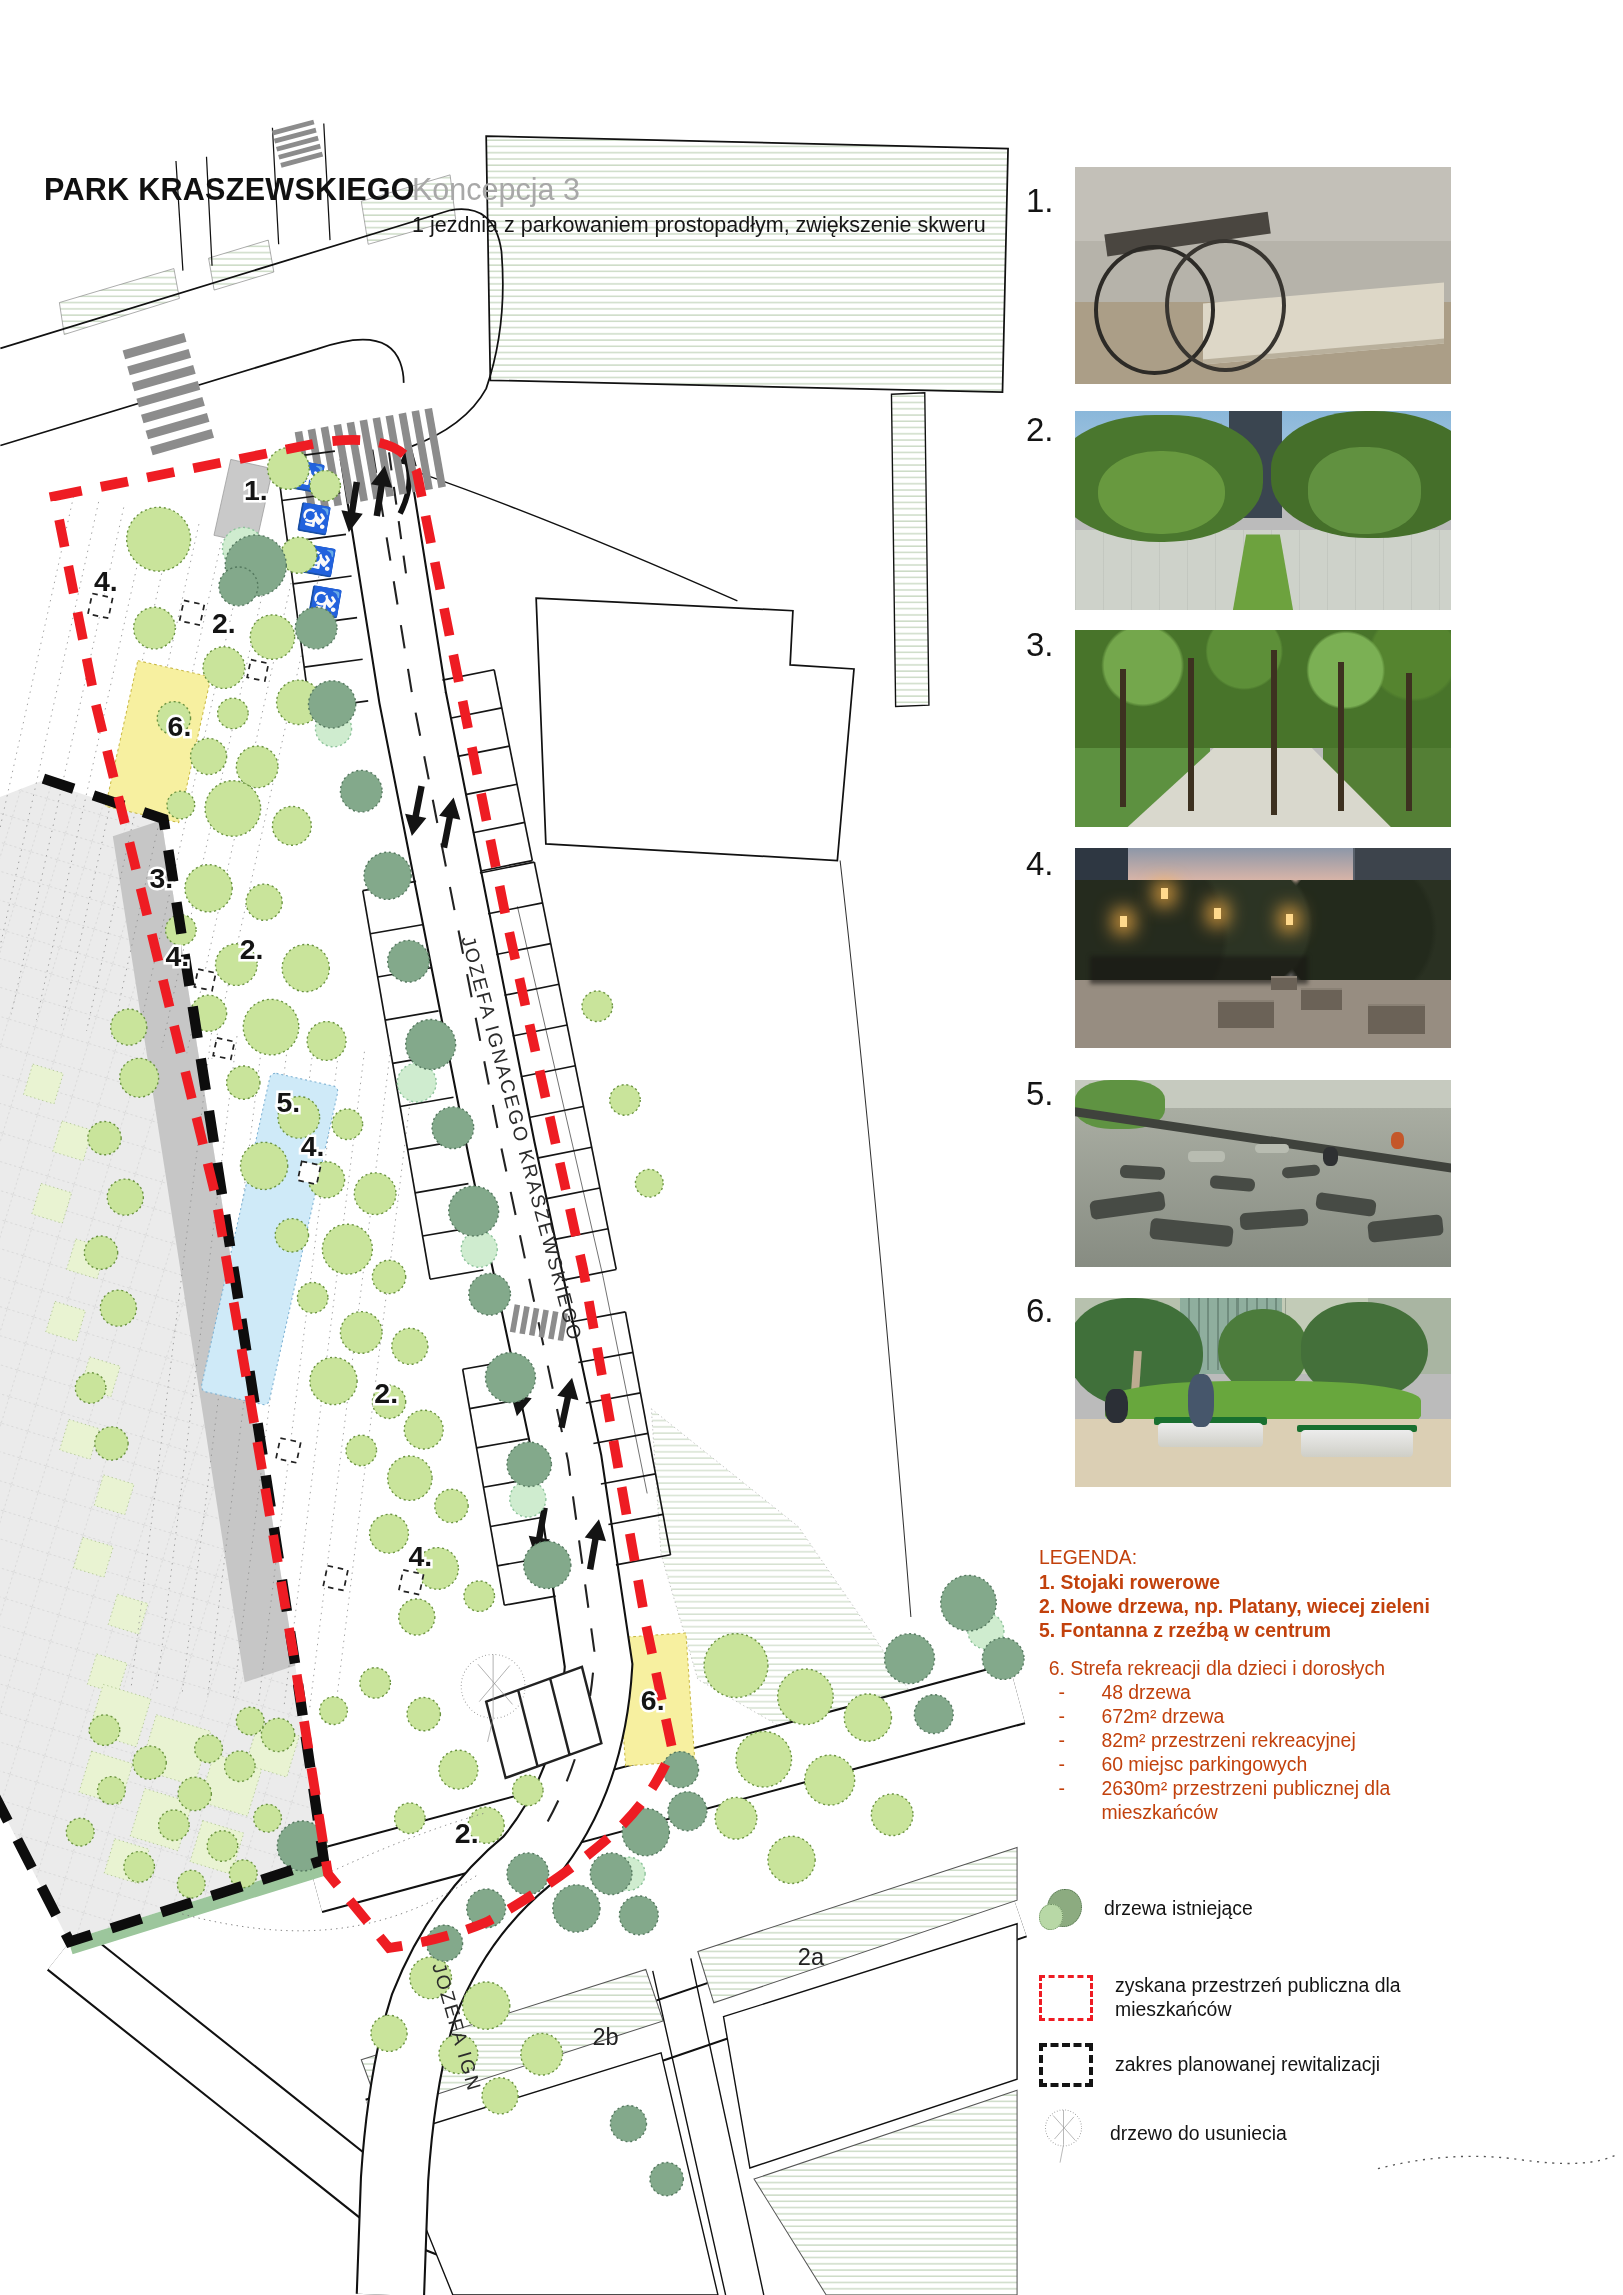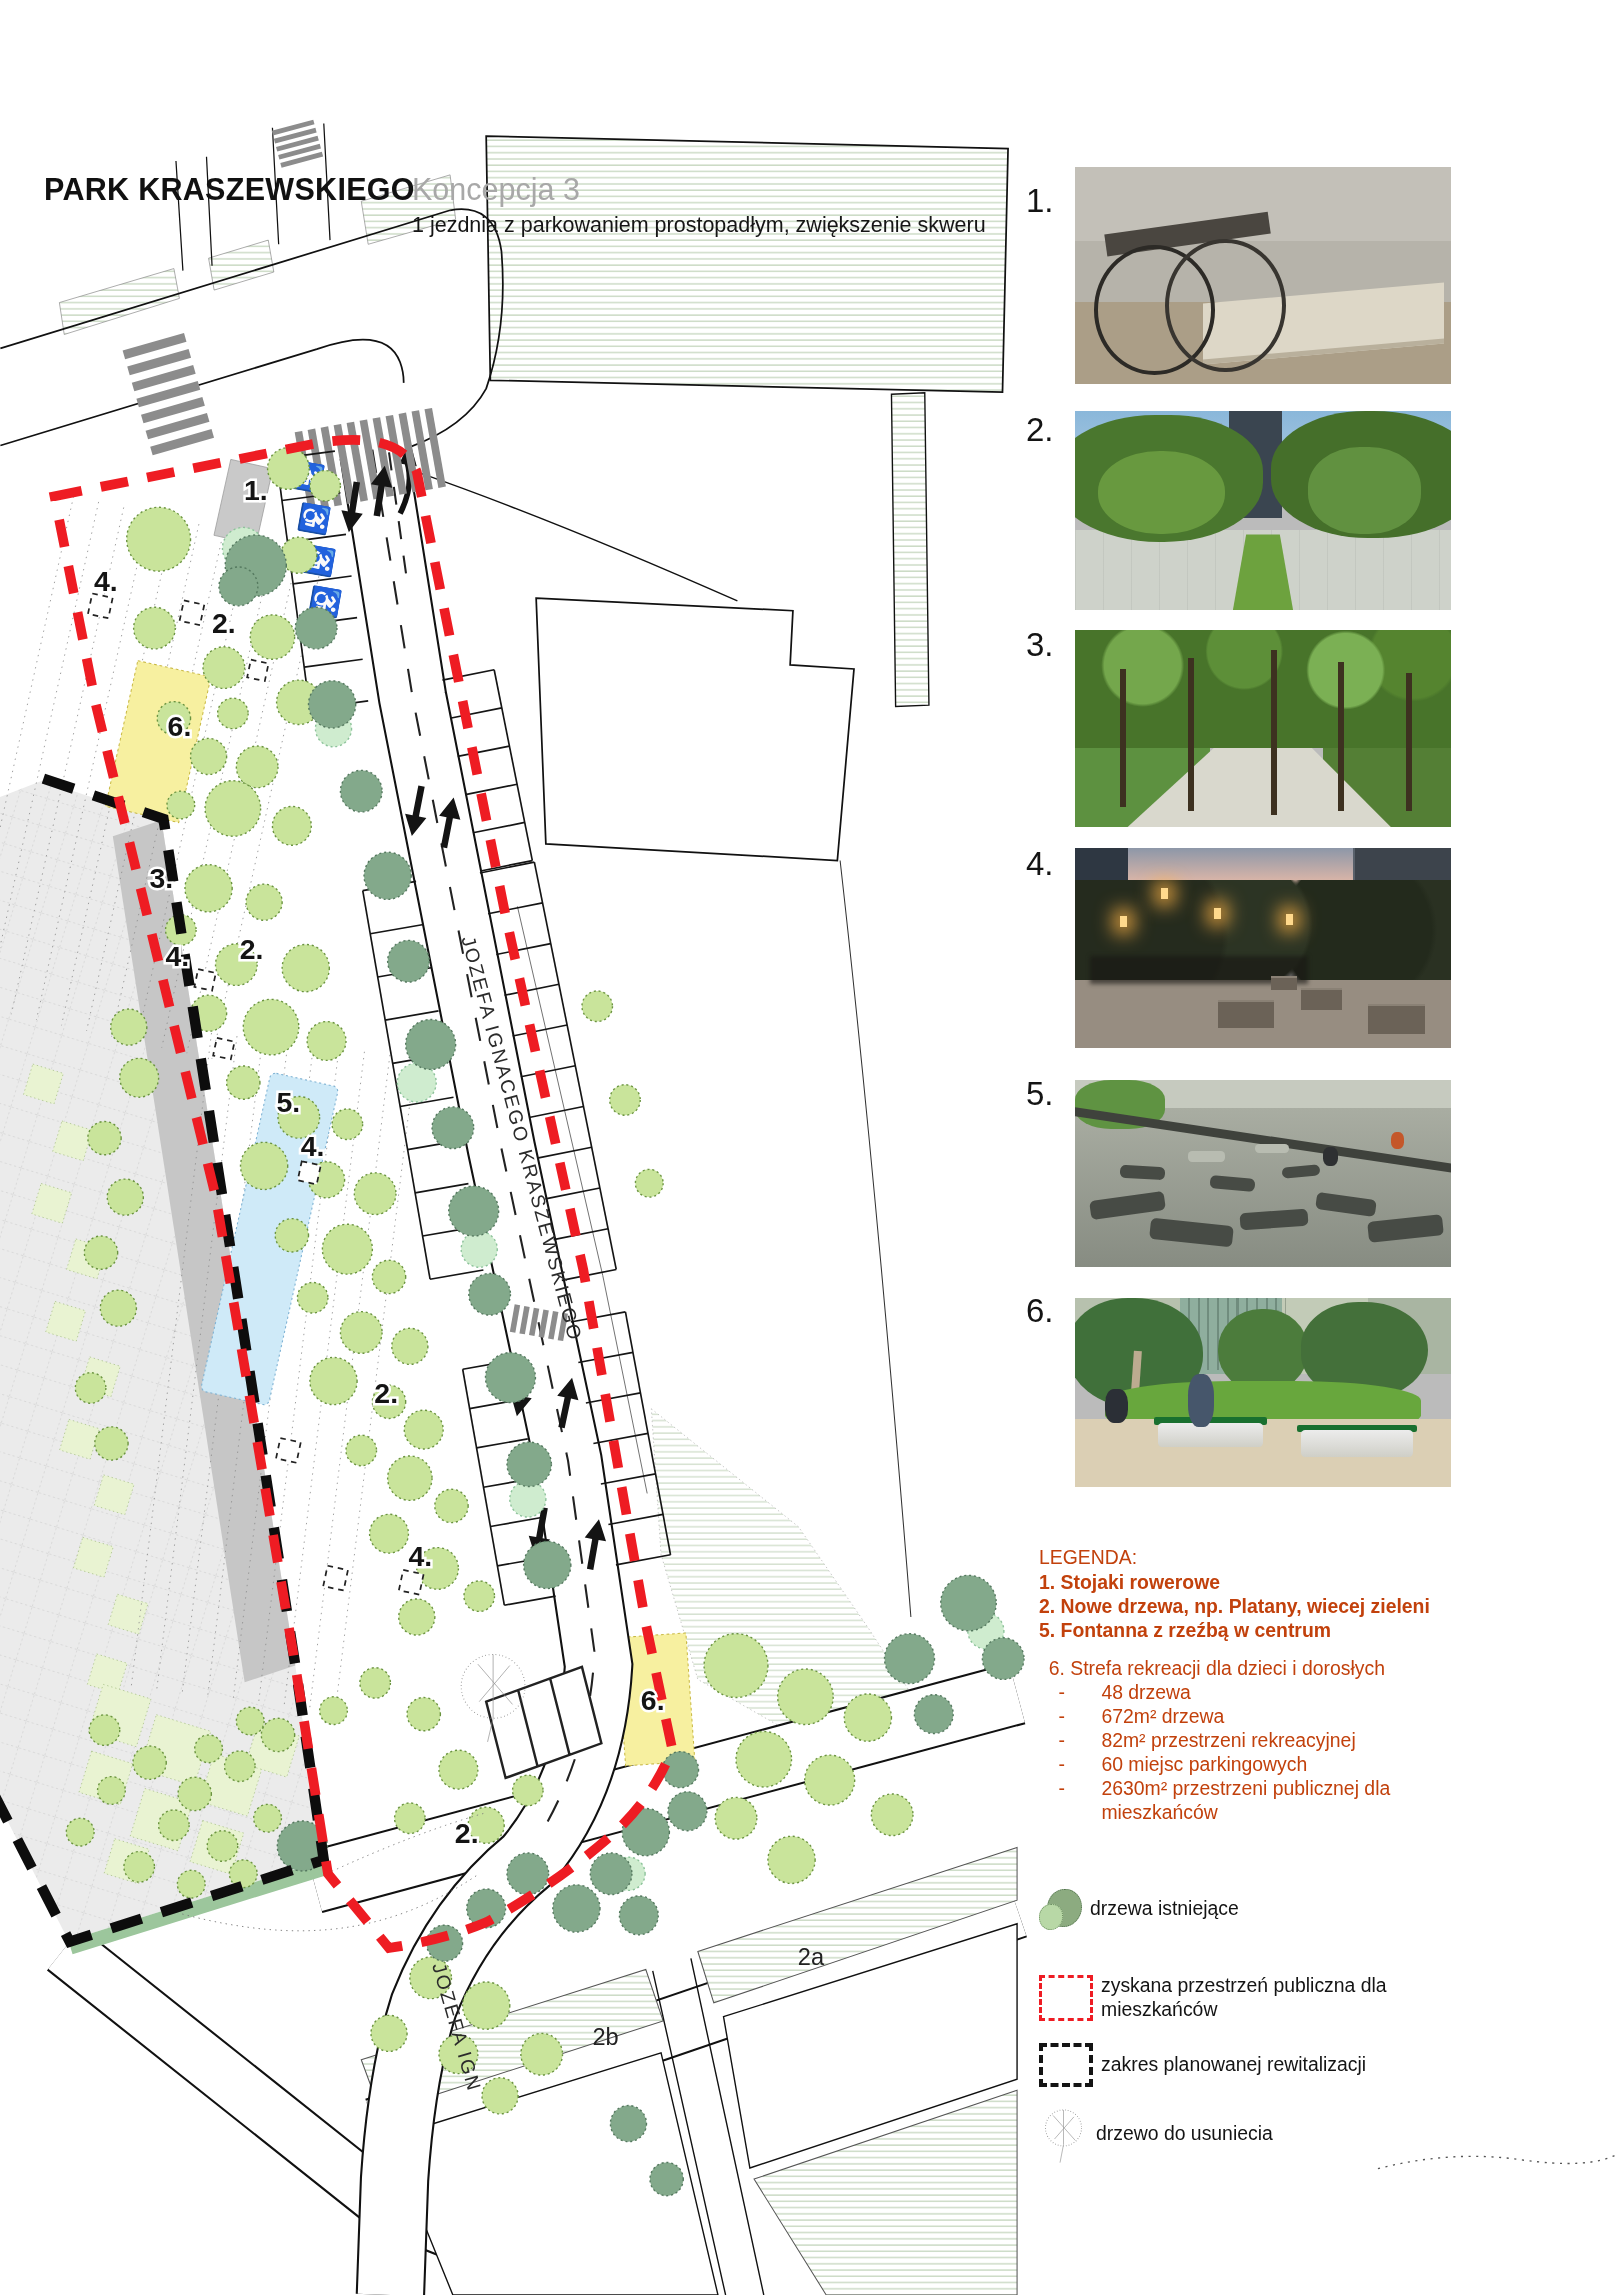--- a/index.html
+++ b/index.html
@@ -88,21 +88,21 @@
   .p6p2{left:30%;top:40%;width:7%;height:28%;background:#46566b;border-radius:40%;}
   
   .legend{position:absolute;left:1039px;top:1498px;width:497px;font-size:19.4px;line-height:24px;color:#c2410c;margin-top:47px;}
   .legend-title{margin-bottom:1.4px;}
   .legend-item{padding-left:25px;text-indent:-25px;font-weight:bold;}
   .zone6{margin-top:14px;margin-left:9.7px;}
   .bullet{display:flex;}
   .bullet .dash{width:43px;padding-left:9.7px;}
   .bullet .btxt{width:298px;}
   .symbols{position:absolute;left:1039px;top:1882px;width:497px;font-size:19.4px;color:#141414;}
-  .symrow{position:absolute;left:0;display:flex;align-items:center;gap:8px;}
+  .symrow{position:absolute;left:0;display:flex;align-items:center;gap:22px;}
   .symlabel{line-height:23.6px;}
   .sym-red{width:54px;height:46px;border:3.5px dashed #ee1c23;box-sizing:border-box;flex:none;}
   .sym-black{width:54px;height:44px;border:4.9px dashed #141414;box-sizing:border-box;flex:none;}
   .sym-tree{position:relative;width:43px;height:43px;flex:none;}
   .sym-tree .b1{position:absolute;left:8.3px;top:1.4px;width:33px;height:36px;background:#8cab80;border:1.4px dotted #50704c;border-radius:52% 48% 55% 45%;}
   .sym-tree .b2{position:absolute;left:0px;top:16.7px;width:22px;height:23.6px;background:#b8d8a6;border:0.7px dotted #6d8f62;border-radius:50% 45% 52% 48%;}
 </style>
 </head>
 <body>
 

